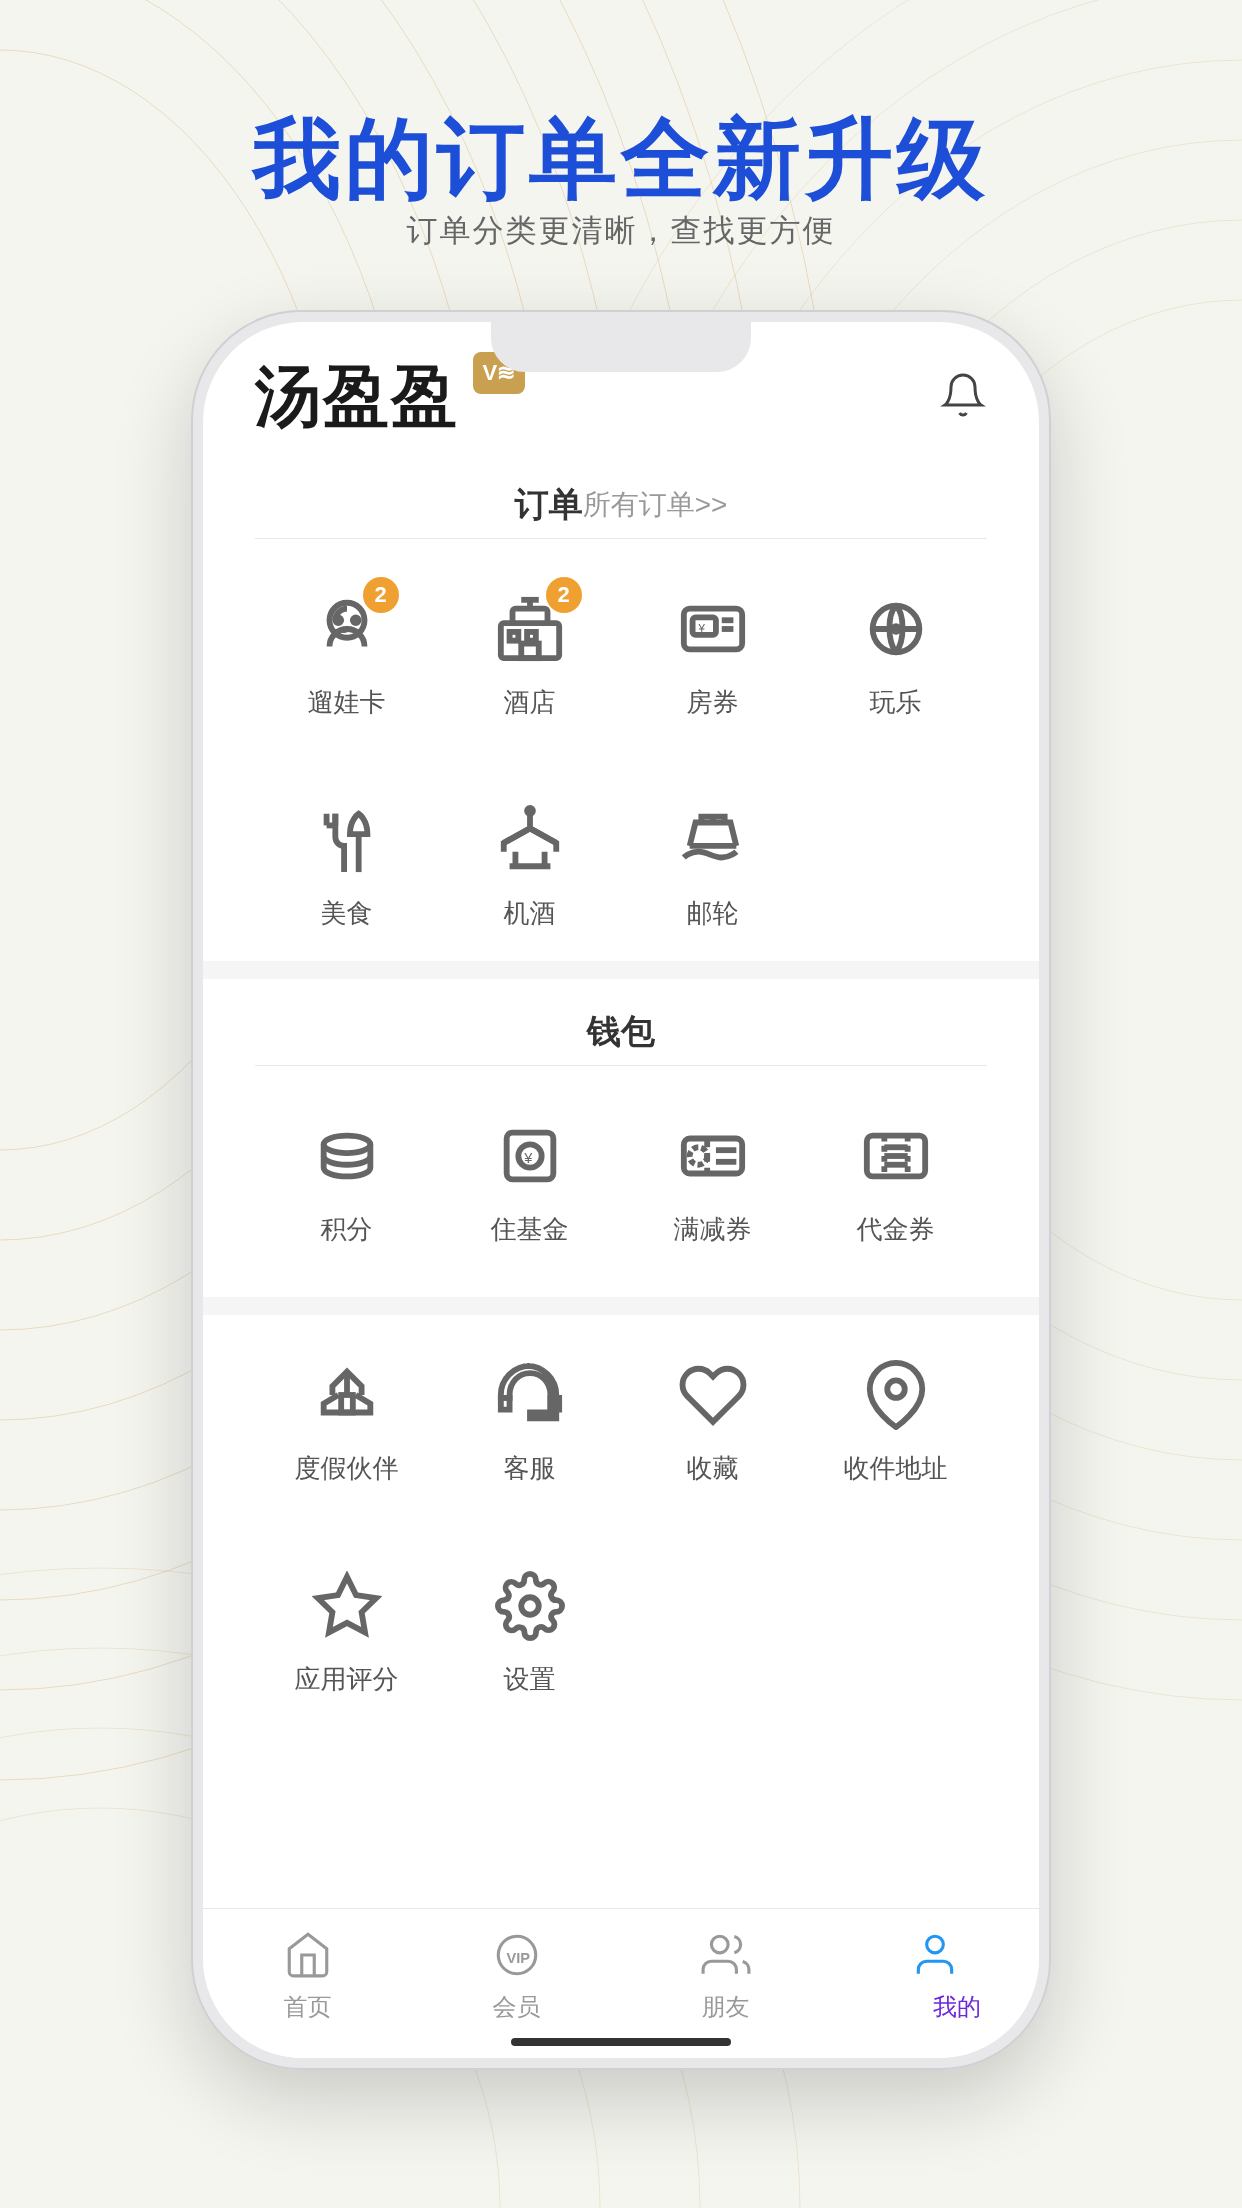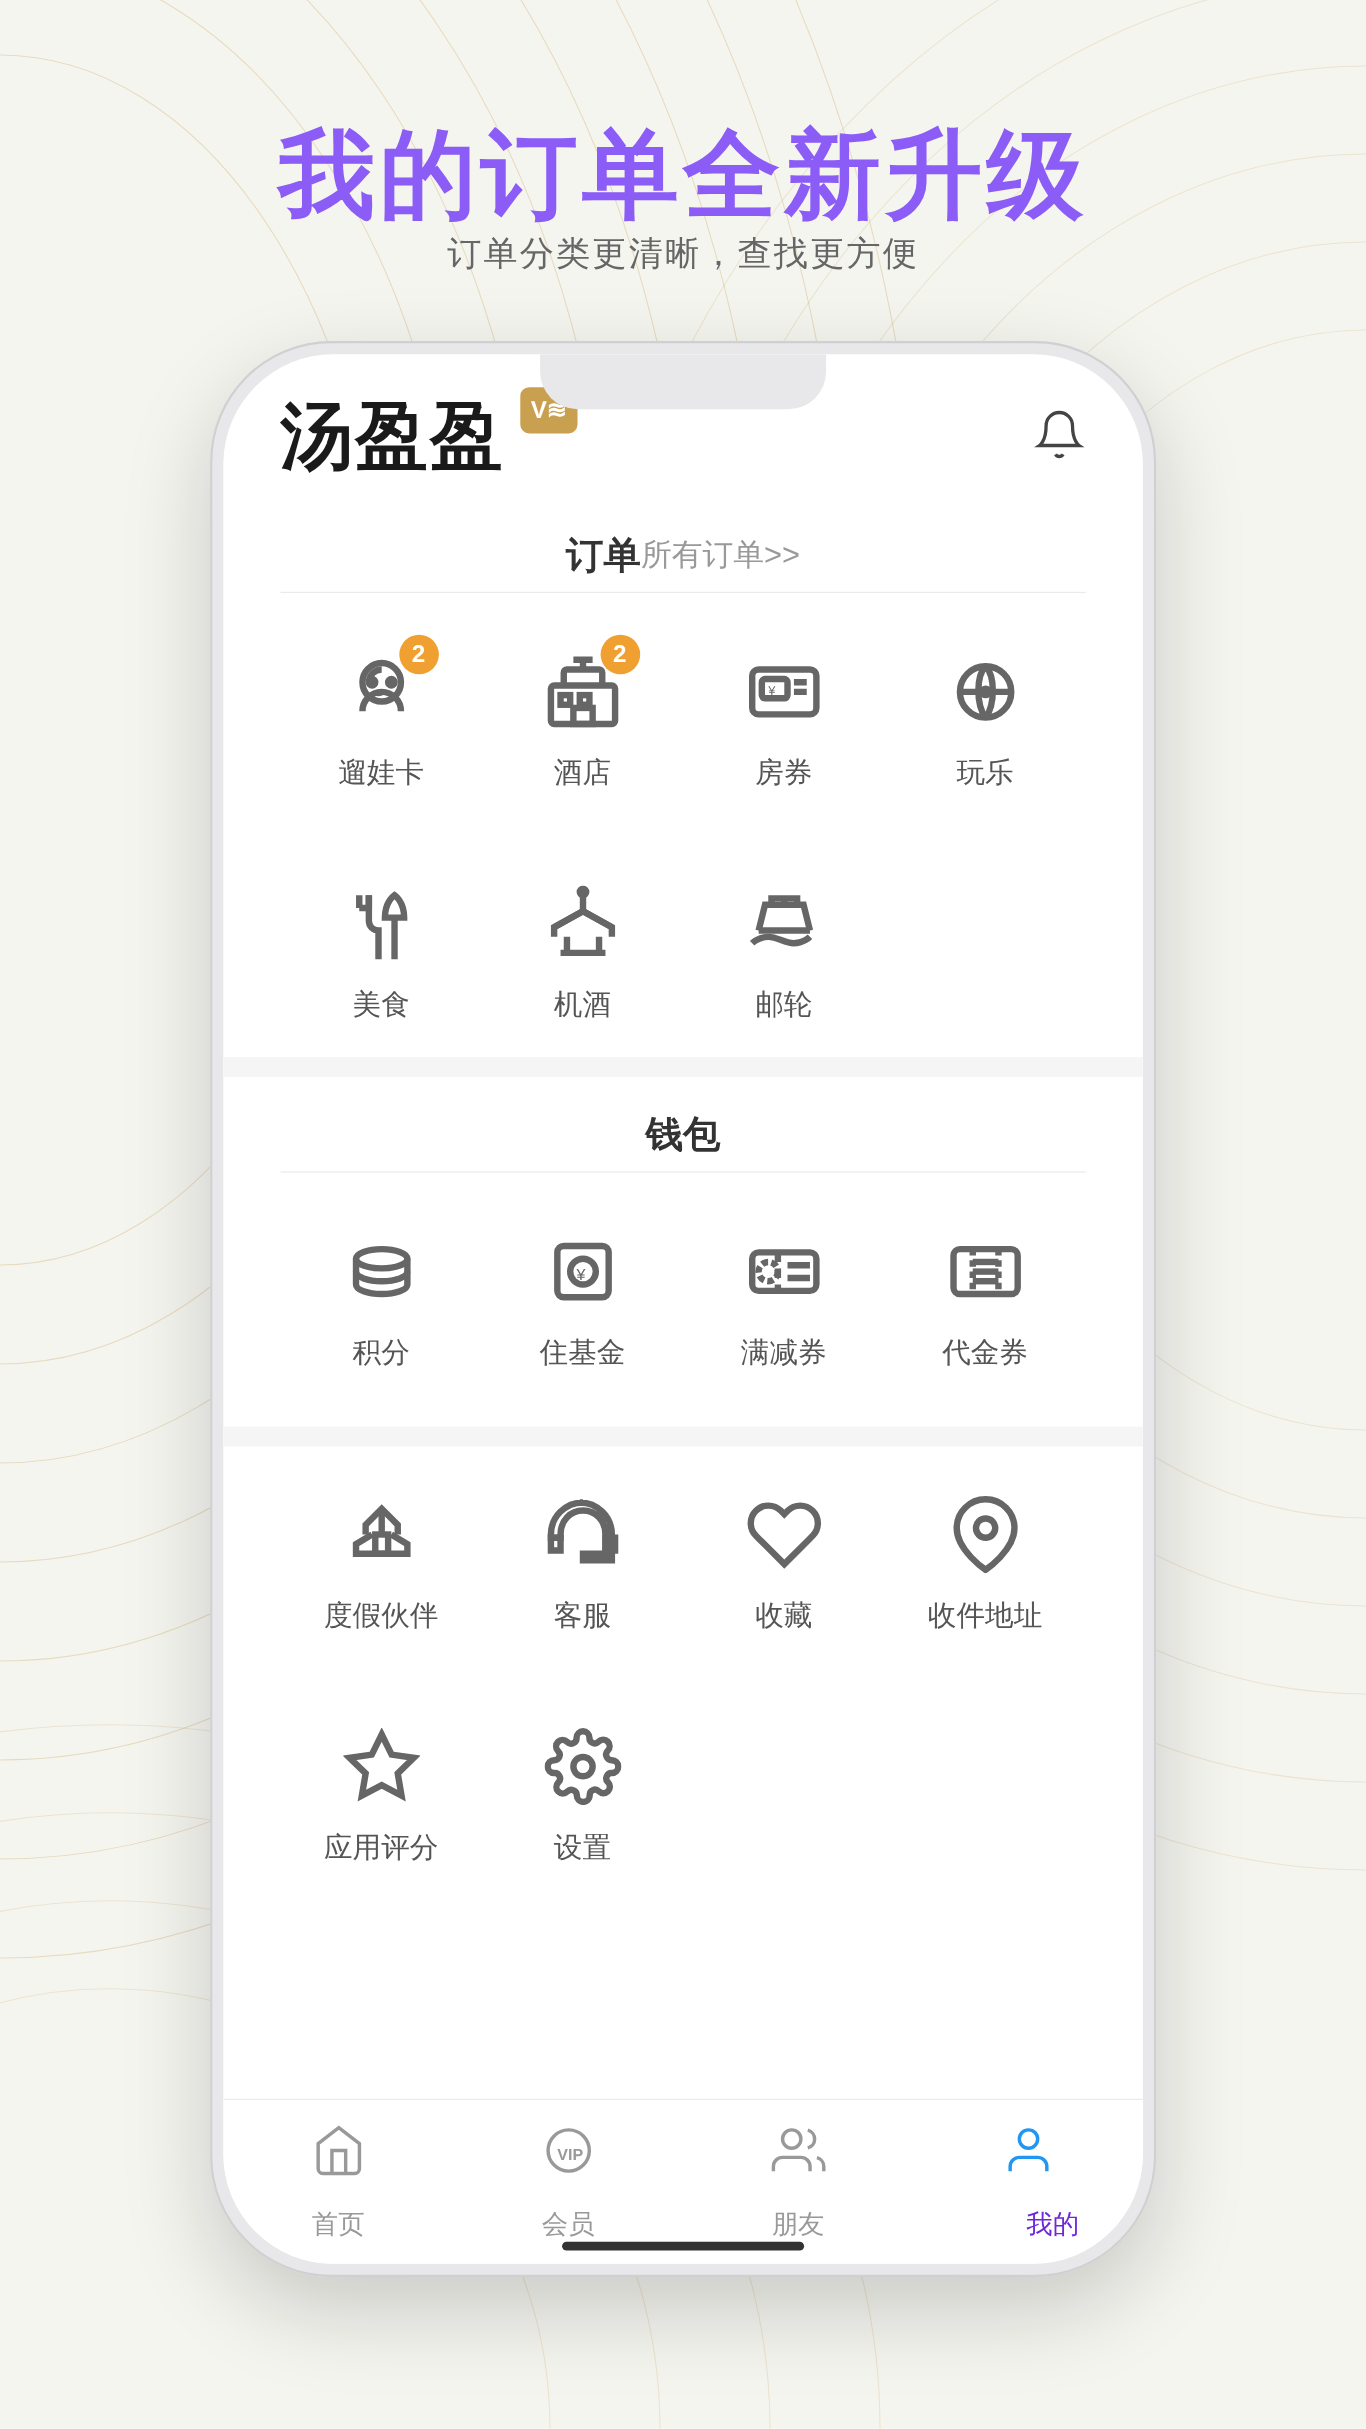--- a/index.html
+++ b/index.html
@@ -13,21 +13,21 @@
     }
 
     
     .top-title {
       position: absolute;
       top: 100px;
       left: 0; right: 0;
       text-align: center;
       font-size: 88px;
       font-weight: 700;
-      color: #8b5cf6;
+      color: #1d4ed8;
       letter-spacing: 4px;
     }
     .top-subtitle {
       position: absolute;
       top: 210px;
       left: 0; right: 0;
       text-align: center;
       font-size: 31px;
       color: #666;
       letter-spacing: 2px;
@@ -255,21 +255,21 @@
       border-top: 1px solid #e8e8e8;
       display: flex;
       align-items: flex-start;
       padding-top: 18px;
     }
     .nav-item {
       flex: 1;
       display: flex;
       flex-direction: column;
       align-items: center;
-      gap: 23px;
+      gap: 8px;
       cursor: pointer;
     }
     .nav-icon {
       width: 56px;
       height: 56px;
       display: flex;
       align-items: center;
       justify-content: center;
     }
     .nav-icon svg {

